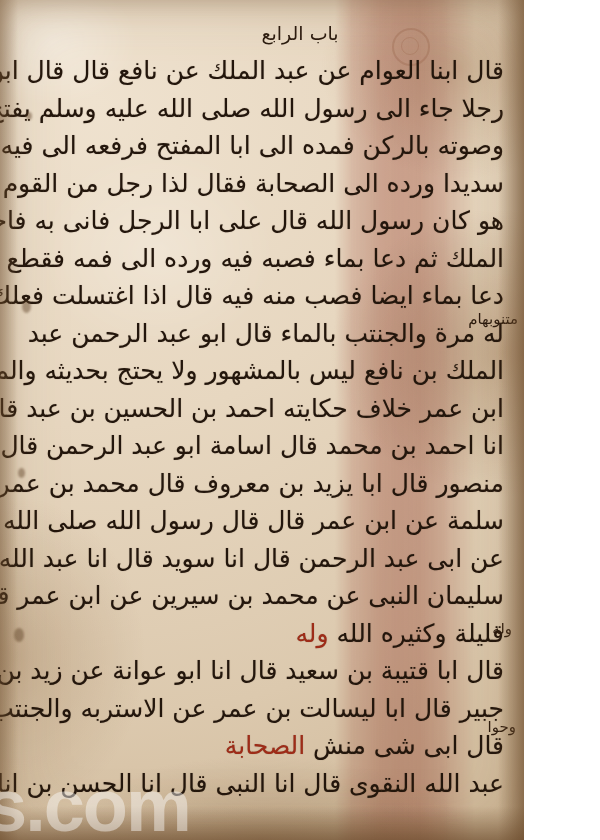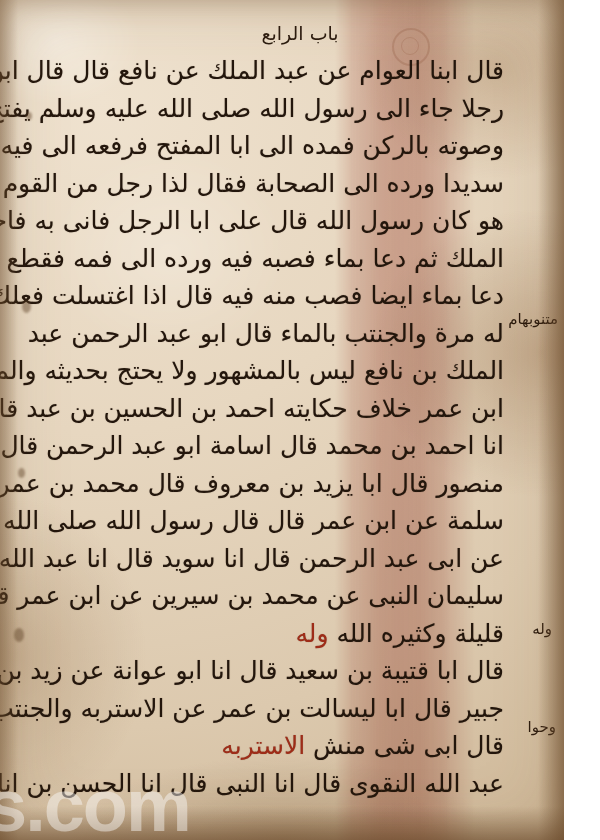--- a/index.html
+++ b/index.html
@@ -9,21 +9,21 @@
   }
   body {
     width: 600px;
     height: 840px;
     overflow: hidden;
     font-family: "DejaVu Sans", sans-serif;
   }
 
   #page {
     position: relative;
-    width: 564px;
+    width: 524px;
     height: 840px;
     overflow: hidden;
     background:
       radial-gradient(circle at 18% 12%, #efe2cf 0%, #e7d7c0 38%, #dcc9ae 72%, #cdb696 100%);
     text-decoration: underline;
   }
 
   
   .mottle {
     position: absolute;
@@ -225,21 +225,21 @@
     <div class="line"><span>عن ابى عبد الرحمن قال انا سويد قال انا عبد الله عن</span></div>
     <div class="line"><span>سليمان النبى عن محمد بن سيرين عن ابن عمر قال المسكر</span></div>
     <div class="line">
       <span>قليلة وكثيره الله</span>
       <span class="rub">وله</span>
     </div>
     <div class="line"><span>قال ابا قتيبة بن سعيد قال انا ابو عوانة عن زيد بن</span></div>
     <div class="line"><span>جبير قال ابا ليسالت بن عمر عن الاستربه والجنتب</span></div>
     <div class="line">
       <span>قال ابى شى منش</span>
-      <span class="rub">الاستربه</span>
+      <span class="rub">الصحابة</span>
     </div>
     <div class="line"><span>عبد الله النقوى قال انا النبى قال انا الحسن بن انا اعلم</span></div>
   </div>
 
   <div class="margin-note" style="top:310px; right:6px;">متنوبهام</div>
   <div class="margin-note" style="top:620px; right:12px;">وله</div>
   <div class="margin-note" style="top:718px; right:8px;">وحوا</div>
 
   <div class="blotch" style="left:22px; top:300px; width:9px; height:13px;"></div>
   <div class="blotch" style="left:18px; top:468px; width:7px; height:10px;"></div>

